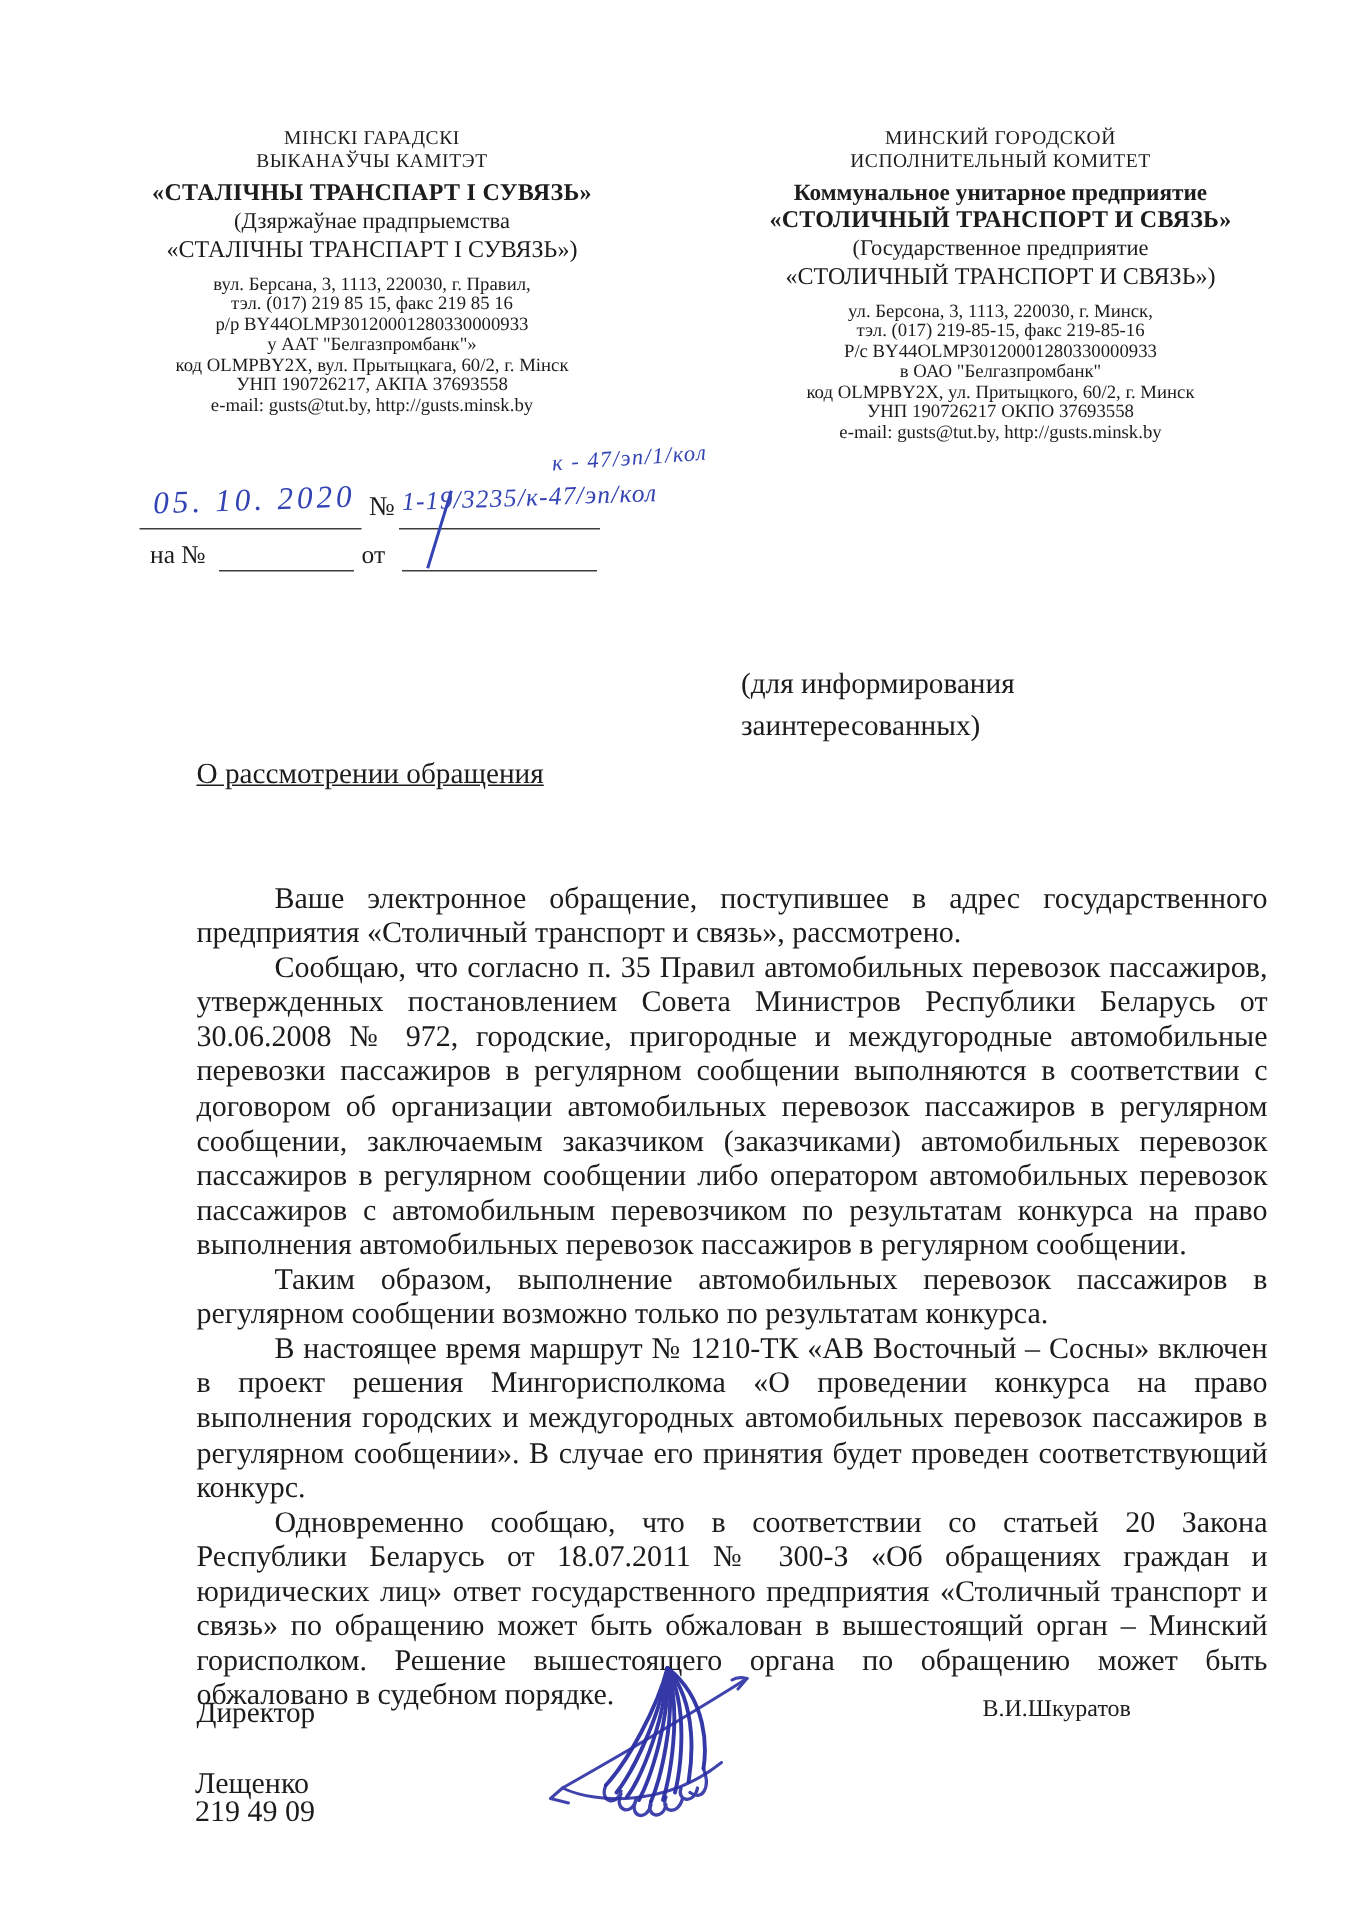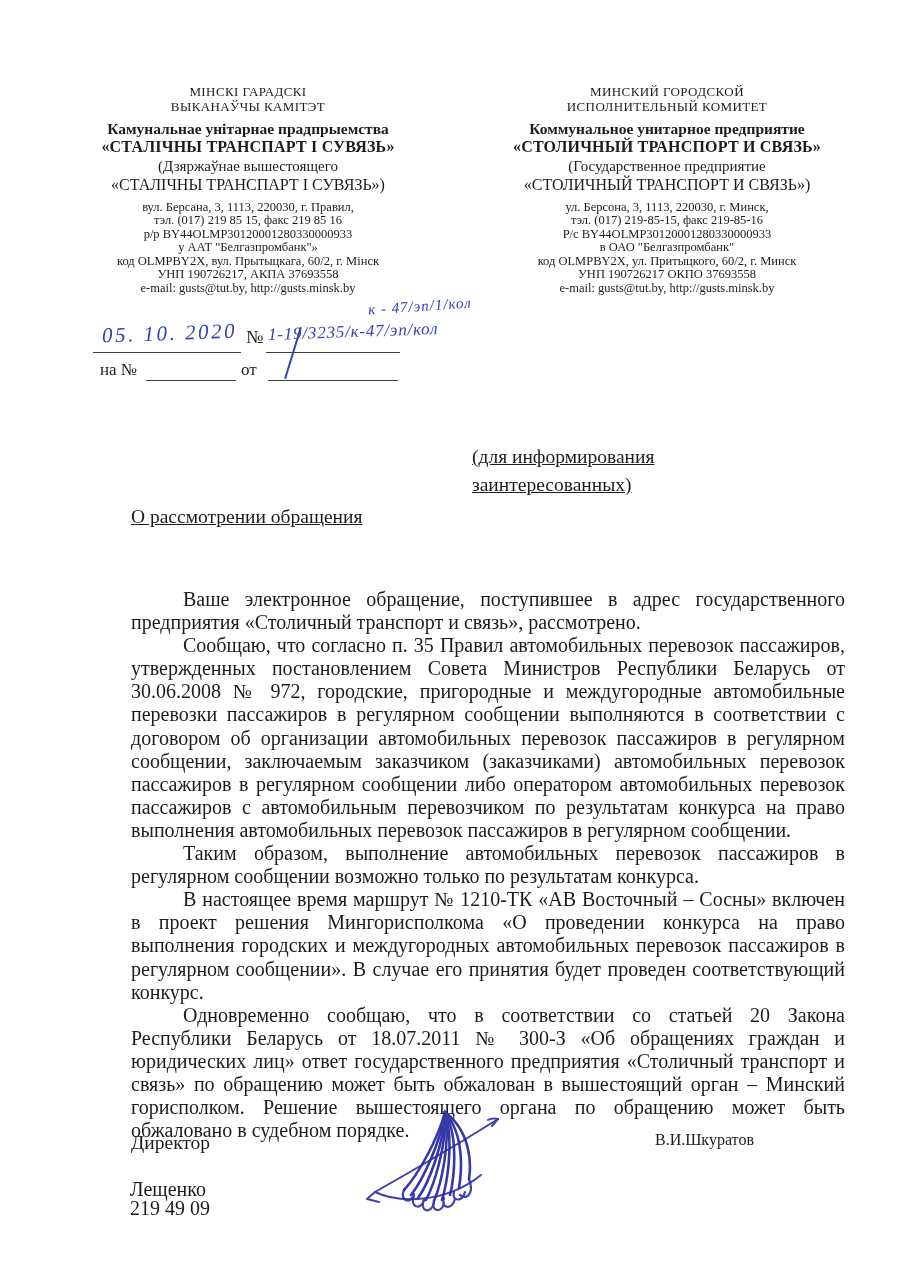--- a/index.html
+++ b/index.html
@@ -28,44 +28,43 @@
   .blank{position:absolute;border-bottom:1.8px solid #3d3d3d;height:0;}
   .bl-date{left:93px;top:352px;width:148px;}
   .bl-num{left:266px;top:352px;width:134px;}
   .bl-reply{left:146px;top:380px;width:90px;}
   .bl-from{left:268px;top:380px;width:130px;}
   .reply-label{position:absolute;left:100px;top:360px;font-size:17px;}
   .from-label{position:absolute;left:241px;top:360px;font-size:17px;}
   .ref-slash{position:absolute;left:292px;top:326px;height:54px;width:0;
     border-left:2px solid #3343b3;transform:rotate(17deg);}
   
-  .addressee{position:absolute;left:472px;top:443px;font-size:19.5px;line-height:28px;width:300px;text-decoration:underline;}
+  .addressee{position:absolute;left:494px;top:443px;font-size:19.5px;line-height:28px;width:300px;}
   .subject{position:absolute;left:131px;top:506px;font-size:19.5px;text-decoration:underline;}
   
   .body-text{position:absolute;left:131px;top:588px;width:714px;
     font-size:20px;line-height:23.1px;text-align:justify;}
   .body-text p{margin:0;text-indent:52px;text-align-last:left;}
   
   .sig-title{position:absolute;left:131px;top:1132px;font-size:19.5px;}
   .sig-name{position:absolute;left:655px;top:1131px;font-size:16px;}
   .executor{position:absolute;left:130px;top:1180px;font-size:20px;line-height:18.5px;}
   .sig-scribble{position:absolute;left:350px;top:1083px;width:185px;height:150px;}
 </style>
 </head>
 <body>
 
 <div class="page">
 
   <div class="lh-col lh-left">
     <div class="lh-authority">МІНСКІ ГАРАДСКІ</div>
     <div class="lh-authority">ВЫКАНАЎЧЫ КАМІТЭТ</div>
     <div class="lh-org">
-      <div class="lh-bold1">Камунальнае унітарнае прадпрыемства</div>
       <div class="lh-bold2">«СТАЛІЧНЫ ТРАНСПАРТ І СУВЯЗЬ»</div>
-      <div class="lh-sub1">(Дзяржаўнае вышестоящего</div>
+      <div class="lh-sub1">(Дзяржаўнае прадпрыемства</div>
       <div class="lh-sub2">«СТАЛІЧНЫ ТРАНСПАРТ І СУВЯЗЬ»)</div>
     </div>
     <div class="lh-addr">
       <div>вул. Берсана, 3, 1113, 220030, г. Правил,</div>
       <div>тэл. (017) 219 85 15, факс 219 85 16</div>
       <div>р/р BY44OLMP30120001280330000933</div>
       <div>у ААТ "Белгазпромбанк"»</div>
       <div>код OLMPBY2X, вул. Прытыцкага, 60/2, г. Мінск</div>
       <div>УНП 190726217, АКПА 37693558</div>
       <div>e-mail: gusts@tut.by, http://gusts.minsk.by</div>

